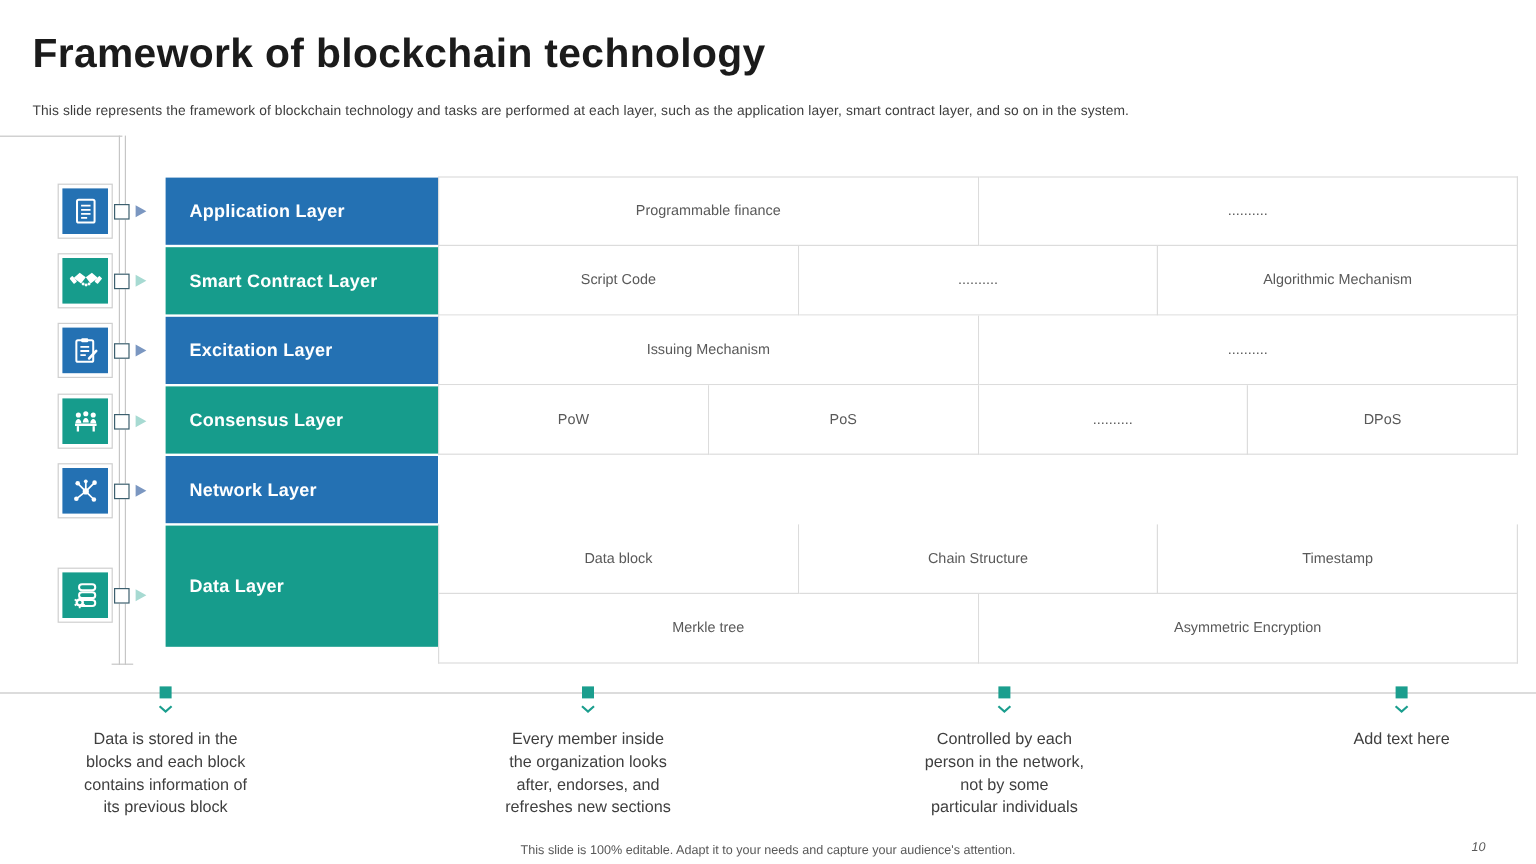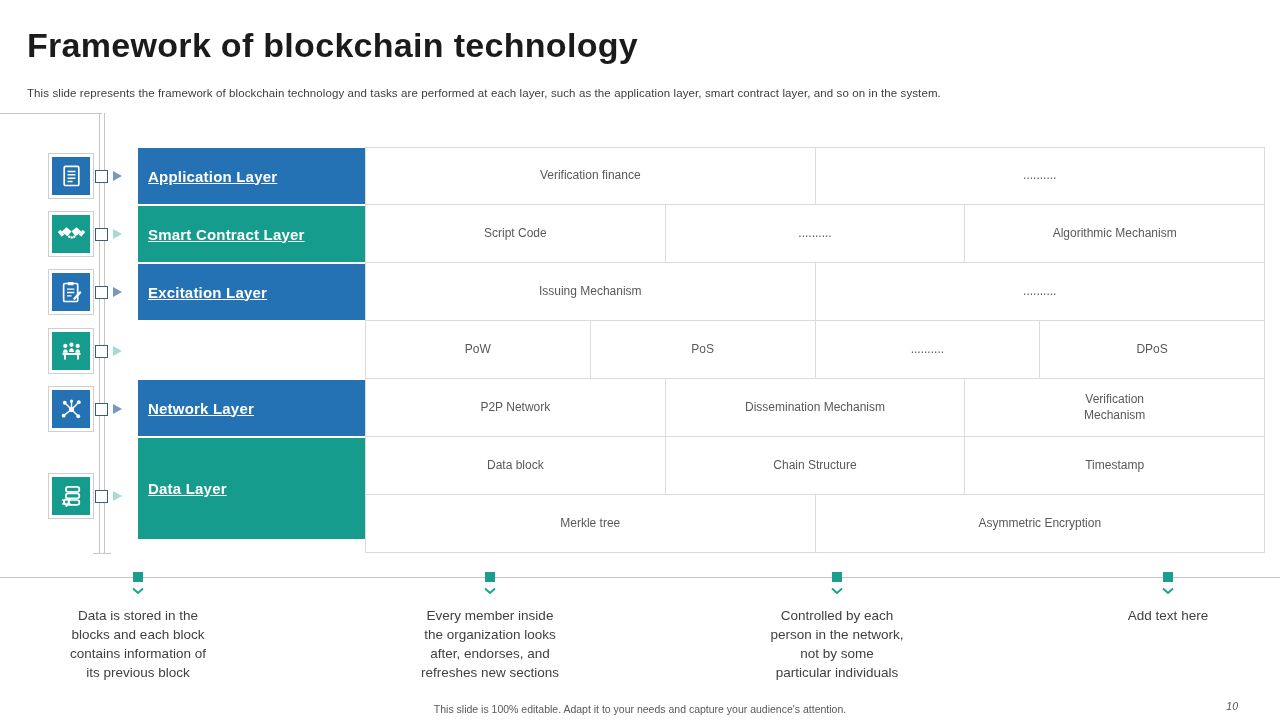--- a/index.html
+++ b/index.html
@@ -26,21 +26,21 @@
   .tile{width:38px;height:38px;display:flex;align-items:center;justify-content:center;}
   .tile-blue{background:var(--layer-blue);} .tile-teal{background:var(--layer-teal);}
   .tile svg{width:27px;height:27px;}
 
   .conn-sq{position:absolute;left:95px;width:13px;height:13px;background:#fff;border:1.5px solid #3c5f6e;z-index:3;}
   .conn-arrow{position:absolute;left:113px;width:0;height:0;border-top:5px solid transparent;border-bottom:5px solid transparent;z-index:3;}
   .conn-arrow.blue{border-left:9px solid var(--arrow-blue);}
   .conn-arrow.teal{border-left:9px solid var(--arrow-teal);}
 
   
-  .layer-box{position:absolute;left:138px;width:227px;display:flex;align-items:center;padding-left:10px;color:#fff;font-size:15px;font-weight:700;letter-spacing:.2px;text-decoration:underline;}
+  .layer-box{position:absolute;left:138px;width:227px;display:flex;align-items:center;padding-left:20px;color:#fff;font-size:15px;font-weight:700;letter-spacing:.2px;}
   .layer-blue{background:var(--layer-blue);} .layer-teal{background:var(--layer-teal);}
 
   
   .trow{position:absolute;left:365px;width:900px;height:58px;display:flex;}
   .tcell{flex:1 1 0;border:1px solid var(--cell-border);background:#fff;display:flex;align-items:center;justify-content:center;text-align:center;font-size:12px;color:var(--cell-text);white-space:pre-line;line-height:1.3;}
   .tcell + .tcell{border-left:none;}
   .trow + .trow .tcell{border-top:none;}
 
   
   .bottom-line{position:absolute;left:0;top:577px;width:1280px;height:1px;background:var(--line);}
@@ -161,51 +161,48 @@
 
   <div class="layer-box layer-blue" style="top:148px;height:56px">
       <span>Application Layer</span>
     </div>
   <div class="layer-box layer-teal" style="top:206px;height:56px">
       <span>Smart Contract  Layer</span>
     </div>
   <div class="layer-box layer-blue" style="top:264px;height:56px">
       <span>Excitation  Layer</span>
     </div>
+  <div class="layer-box layer-teal" style="top:322px;height:56px">
+      <span>Consensus  Layer</span>
+    </div>
   <div class="layer-box layer-blue" style="top:380px;height:56px">
       <span>Network  Layer</span>
     </div>
   <div class="layer-box layer-teal" style="top:438px;height:101px">
       <span>Data Layer</span>
     </div>
 
   <div class="trow" style="top:147px">
-    <div class="tcell">Verification  finance</div>
+    <div class="tcell">Programmable  finance</div>
     <div class="tcell">..........</div>
   </div>
   <div class="trow" style="top:205px">
     <div class="tcell">Script Code</div>
     <div class="tcell">..........</div>
     <div class="tcell">Algorithmic  Mechanism</div>
   </div>
   <div class="trow" style="top:263px">
     <div class="tcell">Issuing  Mechanism</div>
     <div class="tcell">..........</div>
   </div>
   <div class="trow" style="top:321px">
     <div class="tcell">PoW</div>
     <div class="tcell">PoS</div>
     <div class="tcell">..........</div>
     <div class="tcell">DPoS</div>
-  </div>
-  <div class="trow" style="top:379px">
-    <div class="tcell">P2P Network</div>
-    <div class="tcell">Dissemination  Mechanism</div>
-    <div class="tcell">Verification
-Mechanism</div>
   </div>
   <div class="trow" style="top:437px">
     <div class="tcell">Data block</div>
     <div class="tcell">Chain Structure</div>
     <div class="tcell">Timestamp</div>
   </div>
   <div class="trow" style="top:495px">
     <div class="tcell">Merkle tree</div>
     <div class="tcell">Asymmetric Encryption</div>
   </div>

